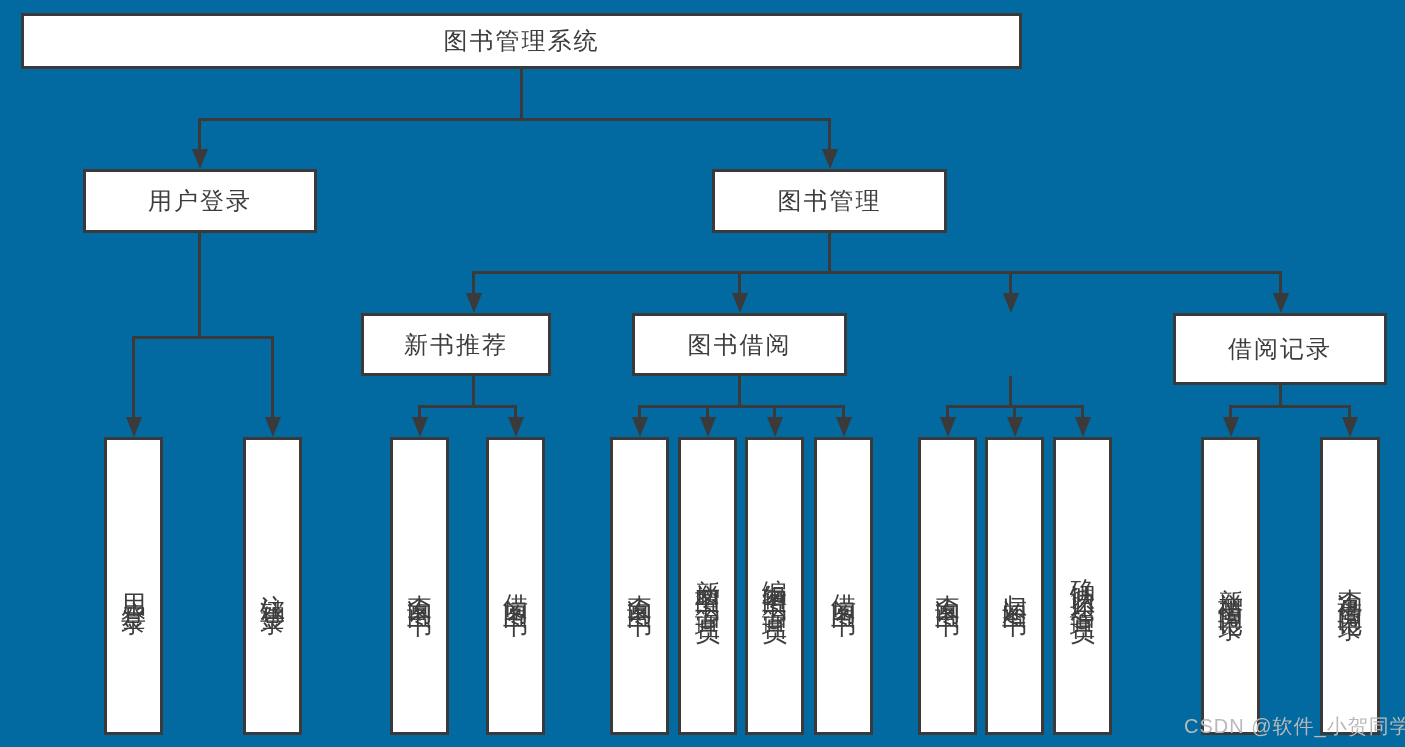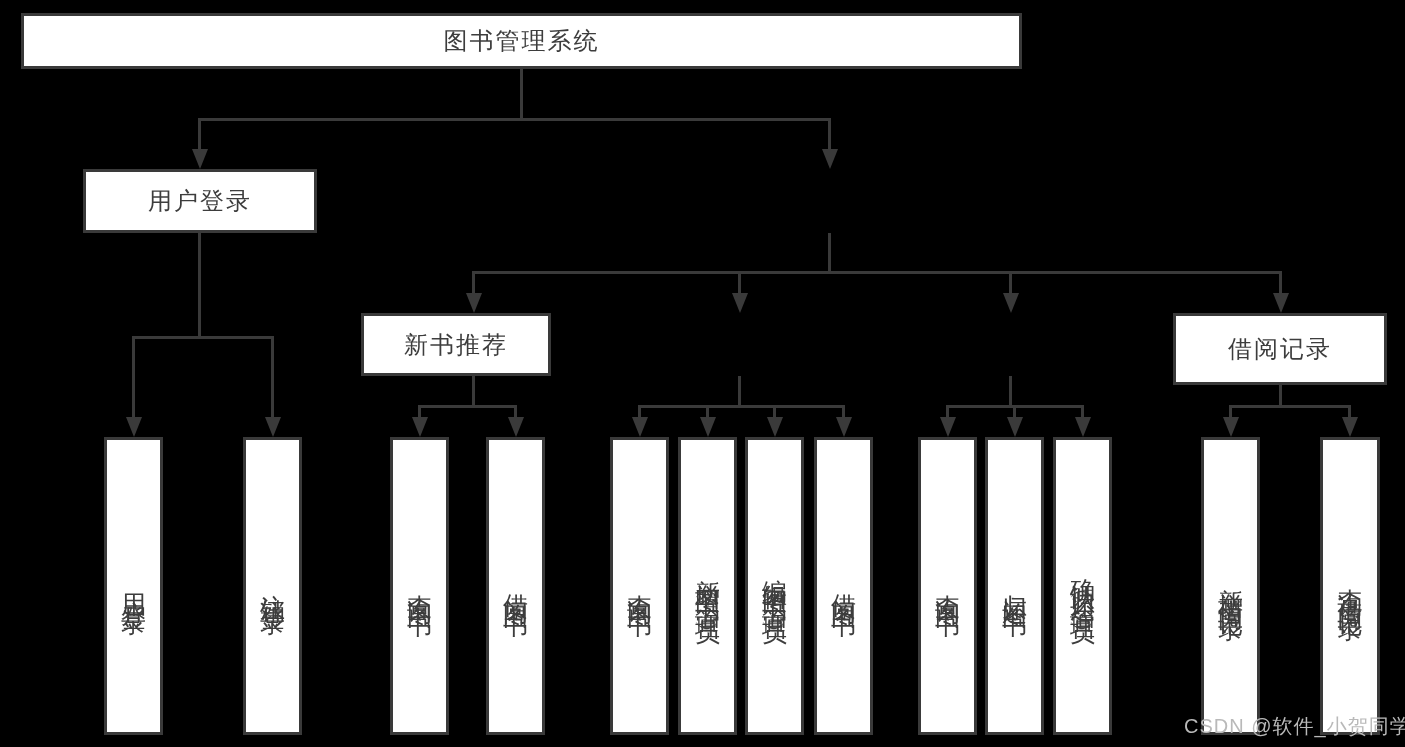--- a/index.html
+++ b/index.html
@@ -1,17 +1,17 @@
 <!DOCTYPE html>
 <html><head>
 <meta charset="utf-8">
 <style>
   html,body{margin:0;padding:0;background:#ffffff;}
   body{font-family:"Liberation Sans",sans-serif;}
-  .stage{position:relative;width:1405px;height:747px;background:#000000;overflow:hidden;}
+  .stage{position:relative;width:1405px;height:747px;background:#0369a1;overflow:hidden;}
   .box{position:absolute;box-sizing:border-box;border:3px solid #3a3a3a;background:#ffffff;
        display:flex;align-items:center;justify-content:center;color:#3d3d3d;}
   .box.h span{font-size:24px;letter-spacing:2px;white-space:nowrap;}
   .box.v span{writing-mode:vertical-rl;font-size:25px;letter-spacing:6px;line-height:1;white-space:nowrap;}
   .vl{position:absolute;width:3px;background:#3a3a3a;}
   .hl{position:absolute;height:3px;background:#3a3a3a;}
   .arrow{position:absolute;width:0;height:0;border-left:8px solid transparent;
          border-right:8px solid transparent;border-top:20px solid #3a3a3a;}
   .watermark{position:absolute;left:1184px;top:713px;font-size:20px;color:#b9b9b9;
              white-space:nowrap;z-index:5;letter-spacing:1px;}
@@ -80,23 +80,29 @@
   <div class="vl" style="left:1348px;top:405px;height:12px"></div>
   <div class="arrow" style="left:1342px;top:417px"></div>
 
   <div class="box h" style="left:21px;top:13px;width:1001px;height:56px">
     <span>图书管理系统</span>
   </div>
 
   <div class="box h" style="left:83px;top:169px;width:234px;height:64px">
     <span>用户登录</span>
   </div>
+  <div class="box h" style="left:712px;top:169px;width:235px;height:64px">
+    <span>图书管理</span>
+  </div>
 
   <div class="box h" style="left:361px;top:313px;width:190px;height:63px">
     <span>新书推荐</span>
+  </div>
+  <div class="box h" style="left:632px;top:313px;width:215px;height:63px">
+    <span>图书借阅</span>
   </div>
   <div class="box h" style="left:1173px;top:313px;width:214px;height:72px">
     <span>借阅记录</span>
   </div>
 
   <div class="box v" style="left:104px;top:437px;width:59px;height:298px">
     <span>用户登录</span>
   </div>
   <div class="box v" style="left:243px;top:437px;width:59px;height:298px">
     <span>注销登录</span>

